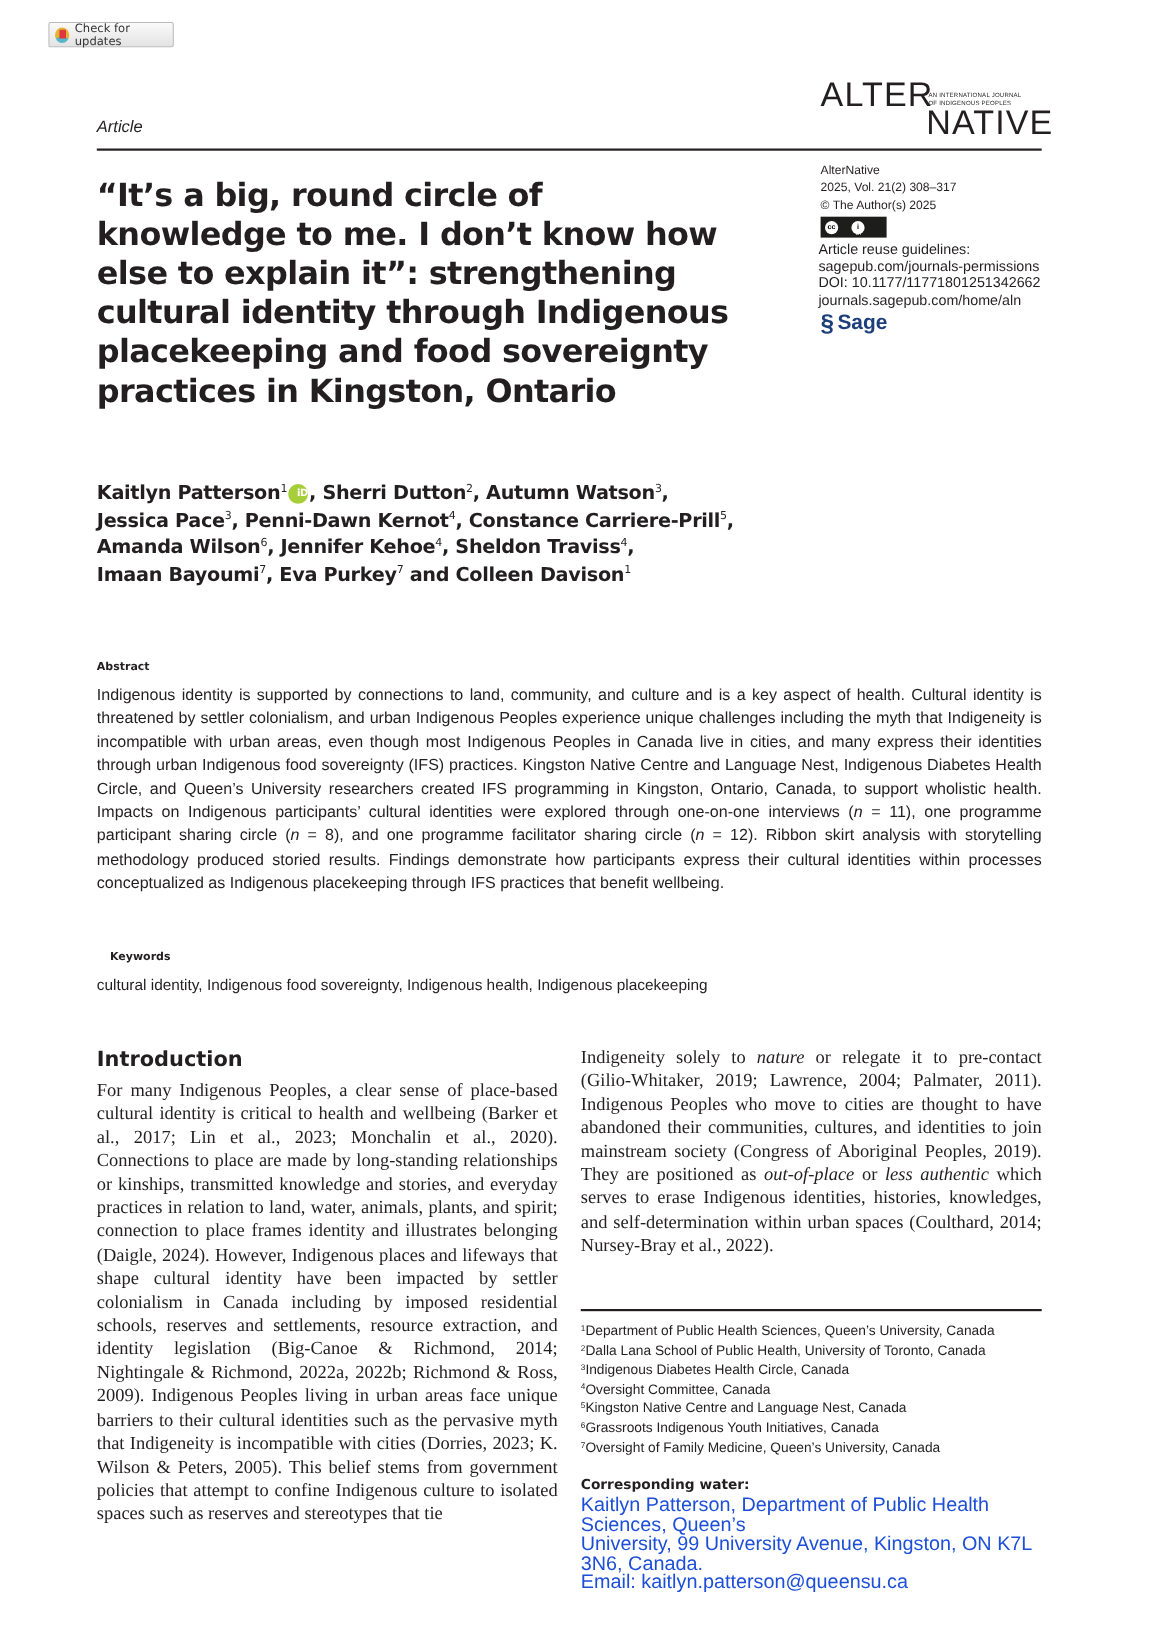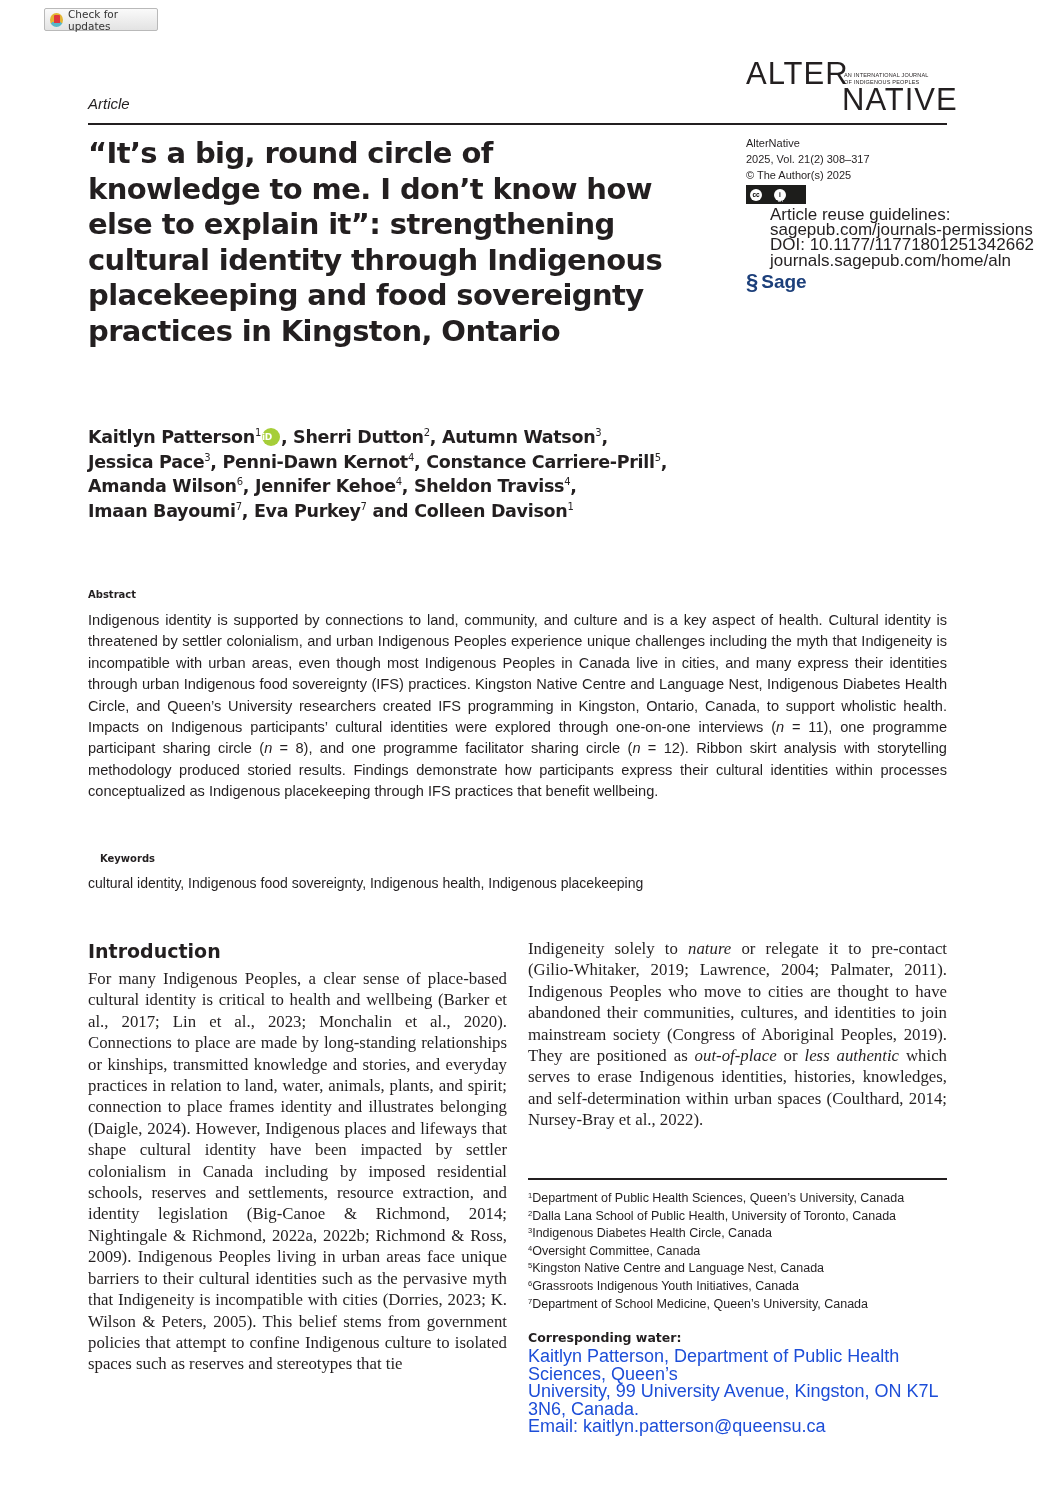--- a/index.html
+++ b/index.html
@@ -1,17 +1,17 @@
 <!DOCTYPE html>
 <html><head>
 <meta charset="utf-8">
 <style>
   html, body { margin:0; padding:0; background:#fff; }
   body { width:1058px; height:1497px; position:relative; overflow:hidden; color:#231f20; font-family:"Liberation Sans", sans-serif; }
-  .abs { position:absolute; }
+  .abs { position:absolute;margin-top:12px; }
 
   
   .cfu { left:44px; top:8px; width:114px; height:23px; border:1px solid #b9b9b9; border-radius:2px;
          background:linear-gradient(#fafafa,#e3e3e3); display:flex; align-items:center; box-sizing:border-box; cursor:pointer; }
   .cfu-icon { width:14px; height:14px; border-radius:50%; margin-left:5px; margin-right:5px; position:relative;
               background:conic-gradient(#e3b534 0 120deg,#57b6c8 120deg 240deg,#e3b534 240deg 360deg); }
   .cfu-icon::after { content:""; position:absolute; left:4px; top:2px; width:6px; height:8px; background:#e0373d; border-radius:1px 1px 0 0; }
   .cfu-label { font-size:10.5px; color:#333; font-family:"DejaVu Sans", sans-serif; }
 
   .article-label { left:88px; top:95px; font-size:15px; font-style:italic; font-family:"Liberation Sans", sans-serif; color:#231f20; }
@@ -19,31 +19,31 @@
 
   
   .logo-alter { left:746px; top:58px; font-size:31px; letter-spacing:1px; font-weight:300; color:#231f20; line-height:1; }
   .logo-sub { left:844px; top:72px; font-size:5.5px; line-height:6.5px; color:#231f20; letter-spacing:0.2px; }
   .logo-native { left:842px; top:84px; font-size:31px; letter-spacing:1px; color:#231f20; line-height:1;text-align:center; }
 
   .meta { left:746px; top:135px; font-size:11px; line-height:16px; color:#231f20; }
   .cc { left:746px; top:185px; width:60px; height:19px; background:#1d1d1b; display:flex; align-items:center; gap:12px; padding-left:4px; box-sizing:border-box; }
   .cc-circle { width:12px; height:12px; border-radius:50%; background:#fff; color:#000; font-size:6.5px; font-weight:bold; display:flex; align-items:center; justify-content:center; }
   .cc-by { position:absolute; left:32px; bottom:1px; font-size:4.5px; color:#fff; }
-  .meta2 { left:770px; top:207px; font-size:17px; line-height:15.2px; color:#231f20; }
+  .meta2 { left:744px; top:207px; font-size:13px; line-height:15.2px; color:#231f20; }
   .sage { left:746px; top:271px; display:flex; align-items:center; gap:3px; color:#1c3f7a; font-weight:bold; font-size:19px; }
   .sage-s { font-size:22px; font-weight:bold; color:#1c3f7a; line-height:1; }
 
   
-  .title { left:88px; top:136px; width:580px; font-size:29px; line-height:35.5px; font-weight:bold; color:#231f20; font-family:"DejaVu Sans", sans-serif; letter-spacing:-0.6px; }
+  .title { left:88px; top:160px; width:580px; font-size:29px; line-height:35.5px; font-weight:bold; color:#231f20; font-family:"DejaVu Sans", sans-serif; letter-spacing:-0.6px; }
 
   
   .authors { left:88px; top:425px; width:640px; font-size:17.5px; line-height:24.5px; font-weight:bold; color:#231f20; font-family:"DejaVu Sans", sans-serif; letter-spacing:-0.3px; }
   .authors sup { font-size:10px; font-weight:normal; vertical-align:7px; line-height:0; }
-  .orcid { display:inline-block; width:18px; height:18px; border-radius:50%; background:#a6ce39; color:#fff; font-size:9px; font-weight:bold; text-align:left; line-height:18px; vertical-align:3px; margin:0 1px; }
+  .orcid { display:inline-block; width:18px; height:18px; border-radius:50%; background:#a6ce39; color:#fff; font-size:9px; font-weight:bold; text-align:right; line-height:18px; vertical-align:3px; margin:0 1px; }
 
   
   .sec-h { font-size:10px; font-weight:bold; color:#231f20; font-family:"DejaVu Sans", sans-serif;text-align:right; }
   .abstract-h { left:88px; top:589px; }
   .abstract { left:88px; top:610px; width:859px; font-size:14.6px; line-height:21.4px; text-align:justify; color:#231f20; }
   .abstract i { font-style:italic; }
 
   .keywords-h { left:100px; top:853px; }
   .keywords { left:88px; top:875px; font-size:14px; color:#231f20; }
 
@@ -118,21 +118,21 @@
 </div>
 
 <div class="abs fn-rule"></div>
 <div class="abs affil" id="affils">
     <div><sup>1</sup><span>Department of Public Health Sciences, Queen’s University, Canada</span></div>
     <div><sup>2</sup><span>Dalla Lana School of Public Health, University of Toronto, Canada</span></div>
     <div><sup>3</sup><span>Indigenous Diabetes Health Circle, Canada</span></div>
     <div><sup>4</sup><span>Oversight Committee, Canada</span></div>
     <div><sup>5</sup><span>Kingston Native Centre and Language Nest, Canada</span></div>
     <div><sup>6</sup><span>Grassroots Indigenous Youth Initiatives, Canada</span></div>
-    <div><sup>7</sup><span>Department of School Medicine, Queen’s University, Canada</span></div>
+    <div><sup>7</sup><span>Oversight of Family Medicine, Queen’s University, Canada</span></div>
   </div>
 
 <div class="abs corr-h">Corresponding water:</div>
 <div class="abs corr">
   <div>Kaitlyn Patterson, Department of Public Health Sciences, Queen’s</div>
   <div>University, 99 University Avenue, Kingston, ON K7L 3N6, Canada.</div>
   <div>Email: kaitlyn.patterson@queensu.ca</div>
 </div>
 
 </body></html>

